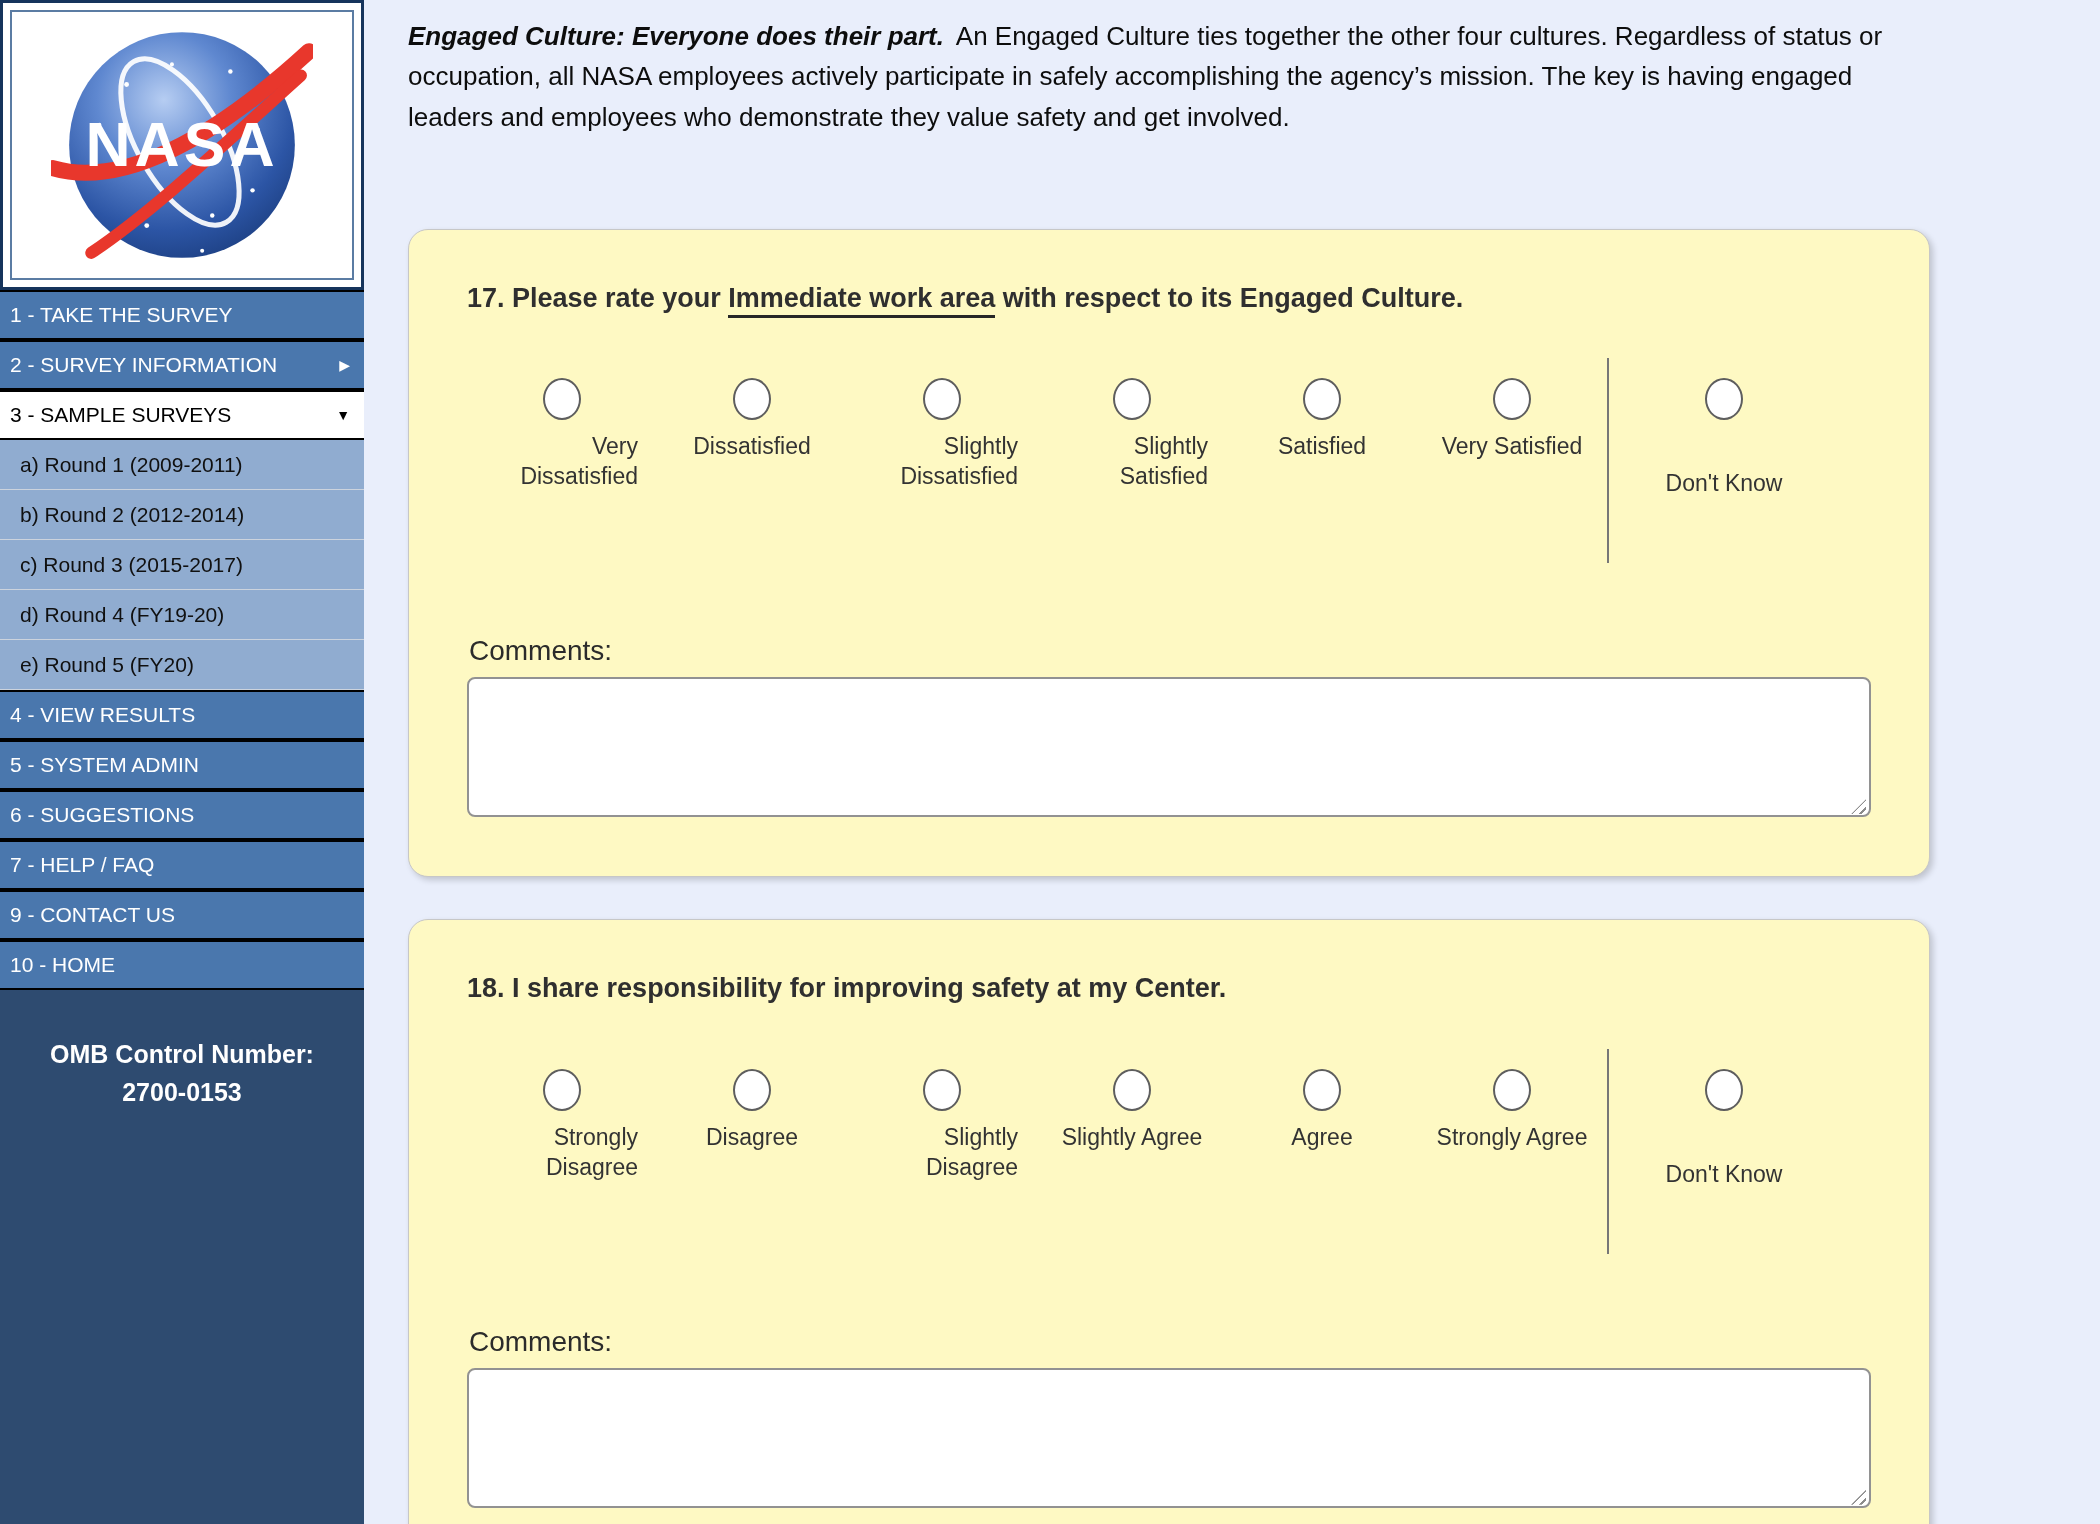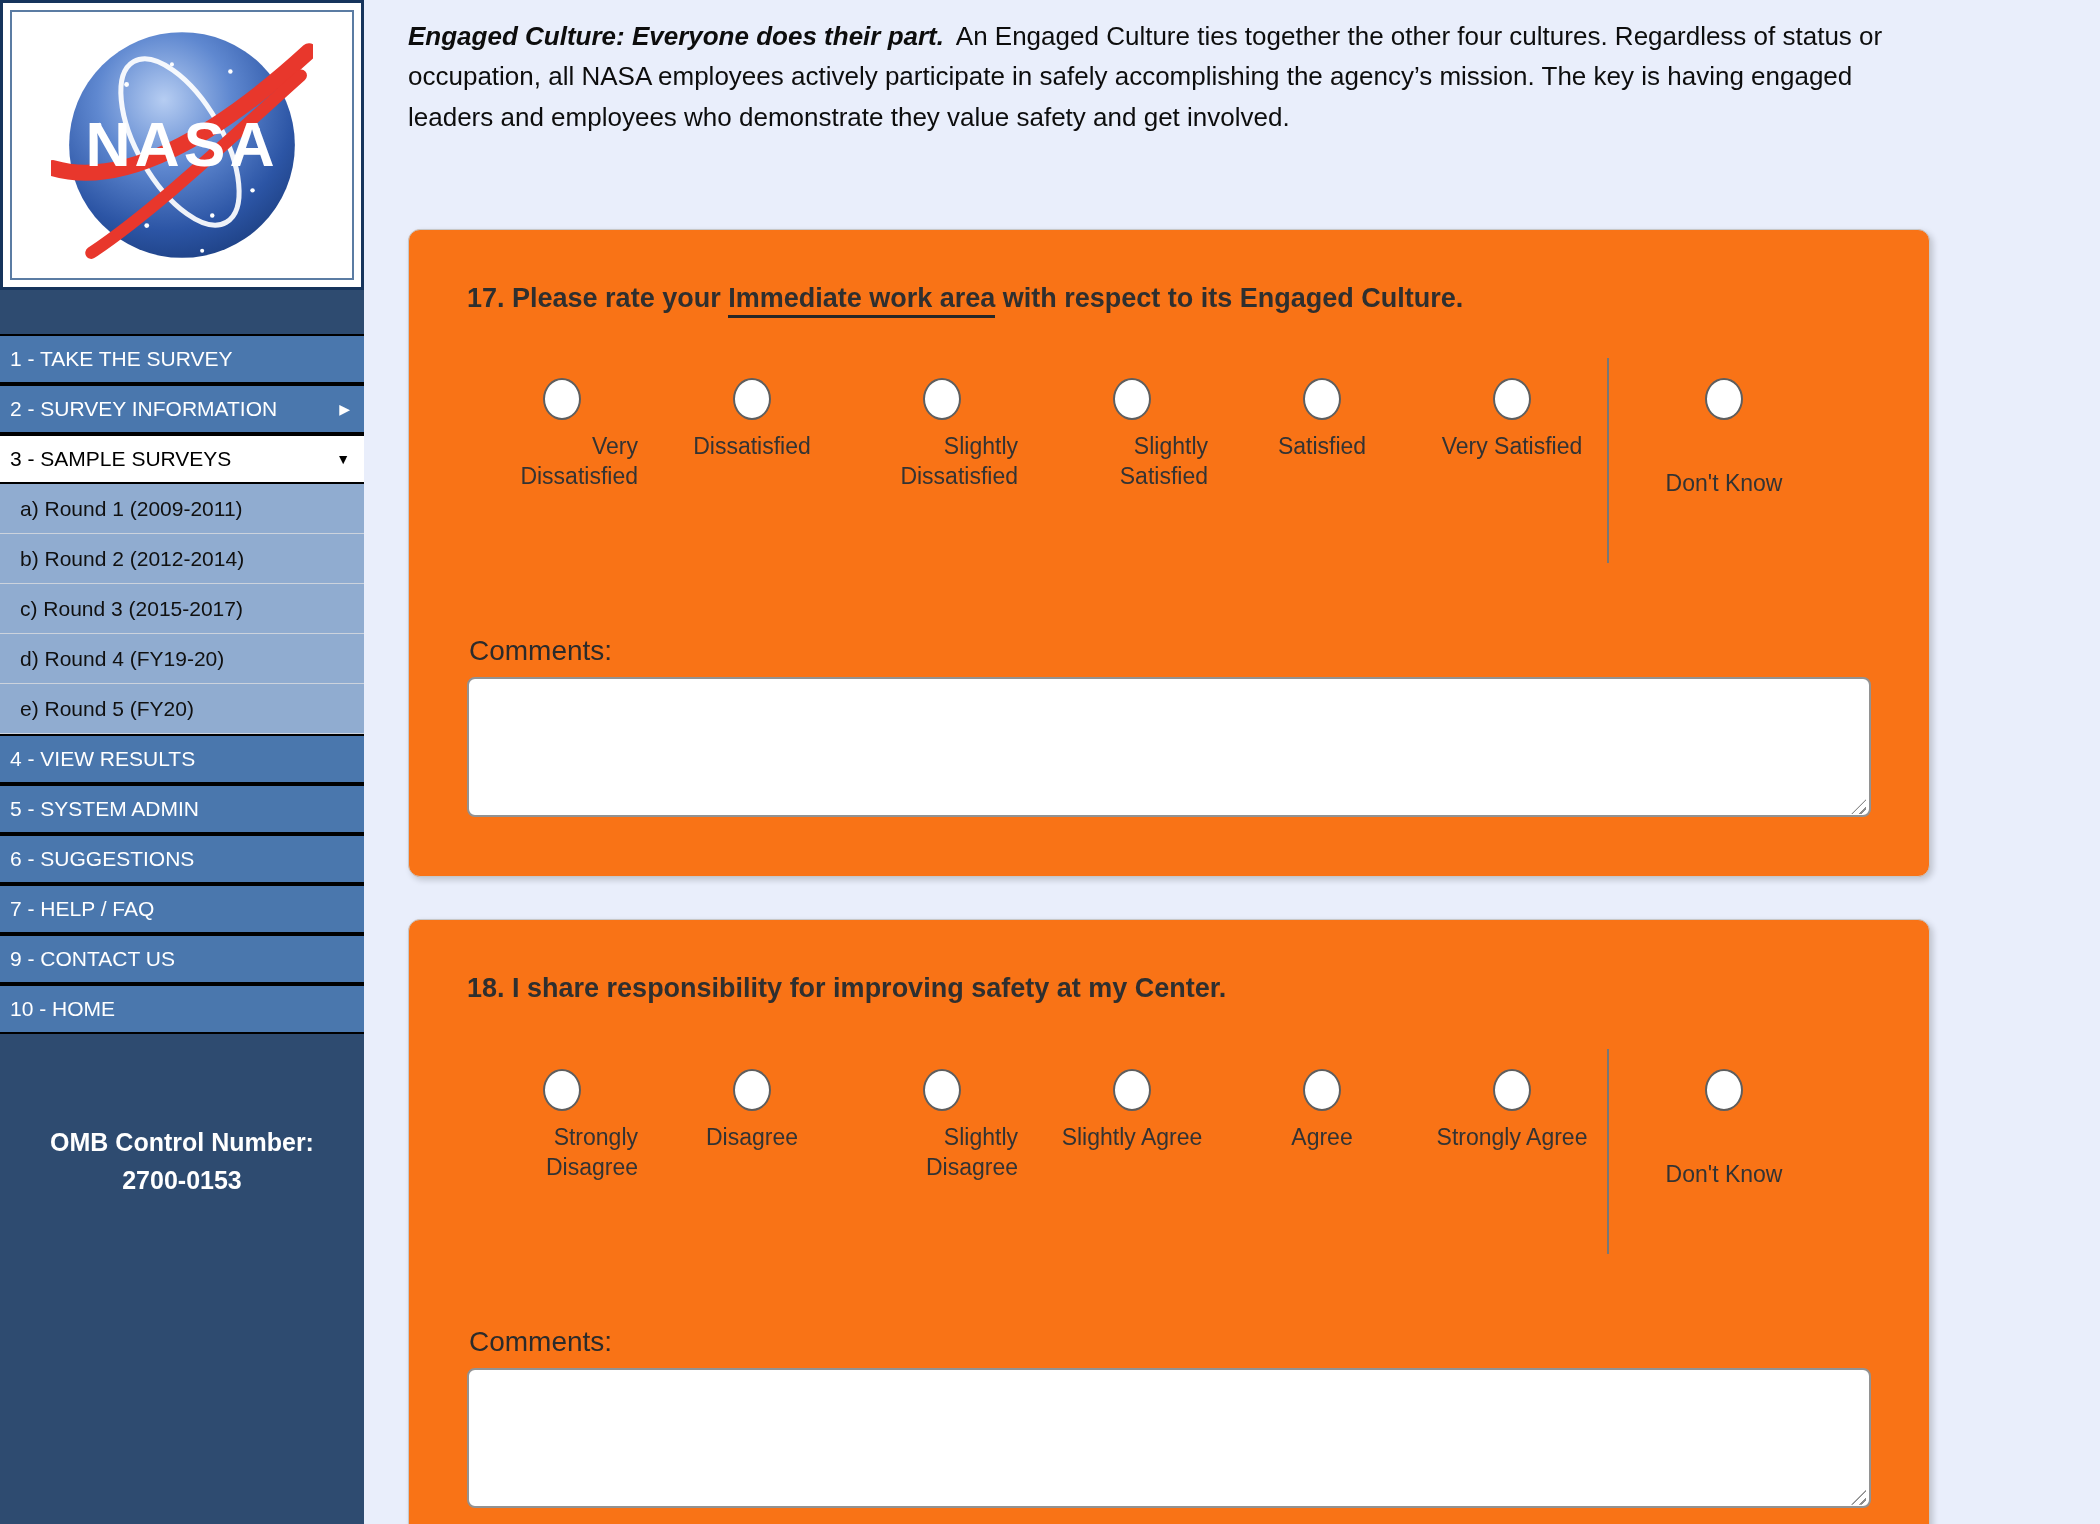--- a/index.html
+++ b/index.html
@@ -7,21 +7,21 @@
   body {
     display:flex;
     font-family:"Liberation Sans", sans-serif;
     background:#e9eefb;
   }
 
   
   .sidebar {
     width:364px; min-width:364px; height:100%;
     background:#2e4b70;
-    display:flex; flex-direction:column;gap:44px;
+    display:flex; flex-direction:column;
   }
   .logo-panel {
     height:290px; background:#fff;
     border:3px solid #16345c;
     padding:7px;
   }
   .logo-frame {
     height:100%; border:2px solid #5b7ca3; background:#fff;
     display:flex; align-items:center; justify-content:center;
   }
@@ -48,23 +48,23 @@
     font-weight:bold; font-size:25px; text-align:center;
     padding:46px 10px 0; line-height:1.5;
   }
 
   
   .main { flex:1; padding:16px 170px 0 44px; }
   .intro { font-size:26px; line-height:1.55; color:#0d0d0d; margin-bottom:92px; }
   .intro-lead { font-weight:bold; font-style:italic; margin-right:6px;text-align:center; }
 
   .q-card {
-    background:#f97316;
+    background:#fef9c3;
     border:1px solid #c7c7c7;
-    border-radius:12px;
+    border-radius:20px;
     box-shadow:3px 3px 6px rgba(0,0,0,0.18);
     padding:50px 58px 55px;
     margin-bottom:42px;
   }
   .q-title { font-size:27px; font-weight:bold; color:#2f2f2f; line-height:1.35; }
   .q-em { border-bottom:3px solid #272727; padding-bottom:2px; }
 
   .rating-row { display:flex; align-items:flex-start; margin-top:62px; }
   .opts { display:flex; }
   .opt { width:190px; display:flex; flex-direction:column; align-items:center; }

